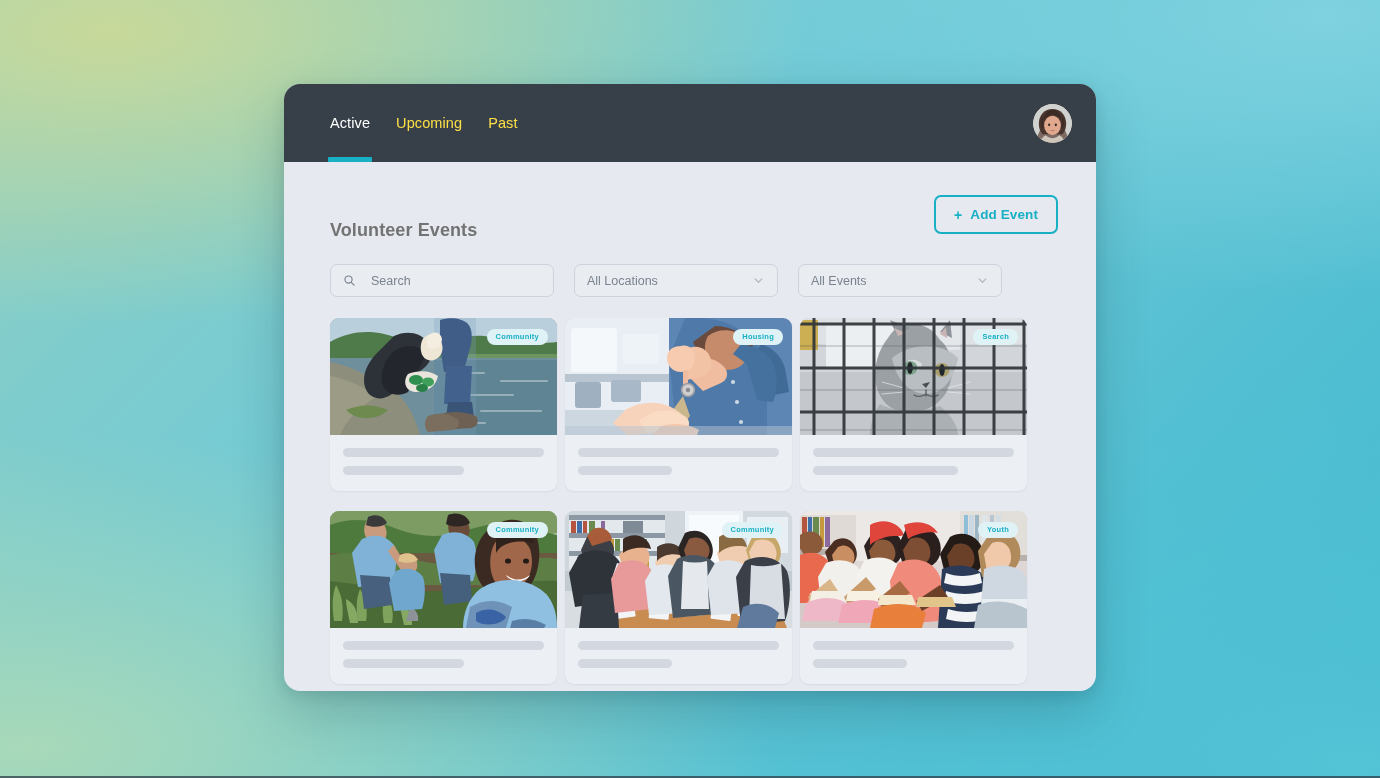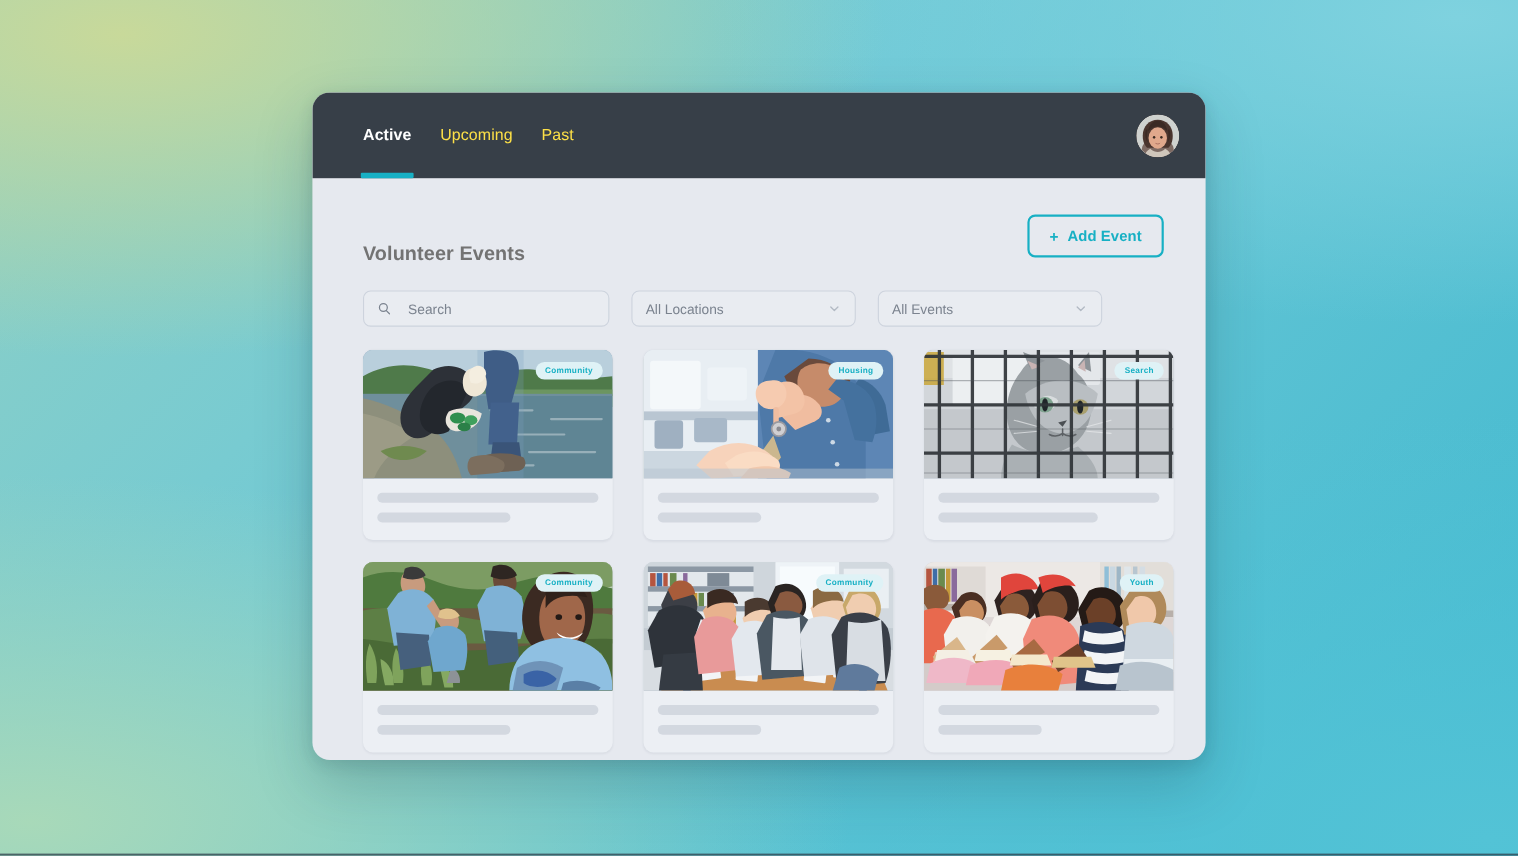--- a/index.html
+++ b/index.html
@@ -58,21 +58,21 @@
     font-size: 14.5px;
     color: #fde047;
     letter-spacing: .1px;
     line-height: 1;
     position: relative;
     height: 100%;
     display: flex;
     align-items: center;
     cursor: pointer;
   }
-  .tab.active { color: #ffffff; font-weight: bold; }
+  .tab.active { color: #ffffff; font-weight: normal; }
   .tab.active::after {
     content: "";
     position: absolute;
     left: -2px; right: -2px;
     bottom: 0;
     height: 5px;
     background: #17b0c4;
     border-radius: 1px;
   }
 
@@ -145,21 +145,21 @@
   .field.select { width: 204px; justify-content: space-between; }
   .field .sel-label { color: #7b838f; }
 
   .icon-search { flex: none; width: 13px; height: 13px; display:block; }
   .icon-chev { flex: none; width: 13px; height: 13px; display:block; }
 
   
   .grid {
     display: grid;
     grid-template-columns: repeat(3, 227px);
-    gap: 20px 28px;
+    gap: 20px 8px;
   }
 
   .card {
     background: #eceff4;
     border-radius: 9px;
     overflow: hidden;
     box-shadow: 0 1px 2px rgba(40,60,80,.07);
     cursor: pointer;
   }
 

